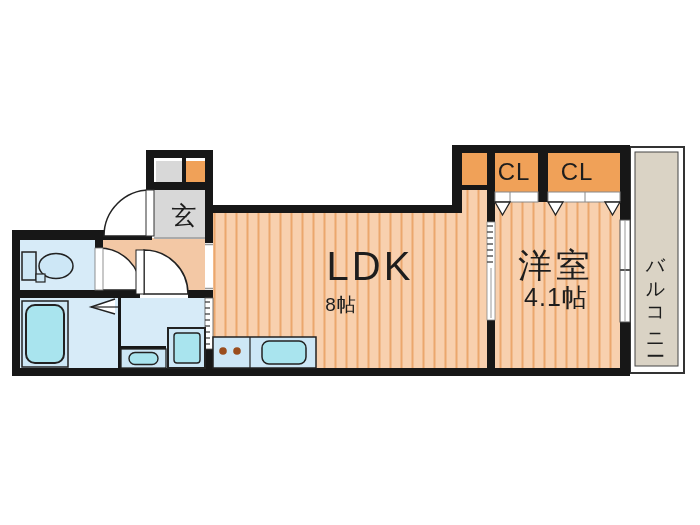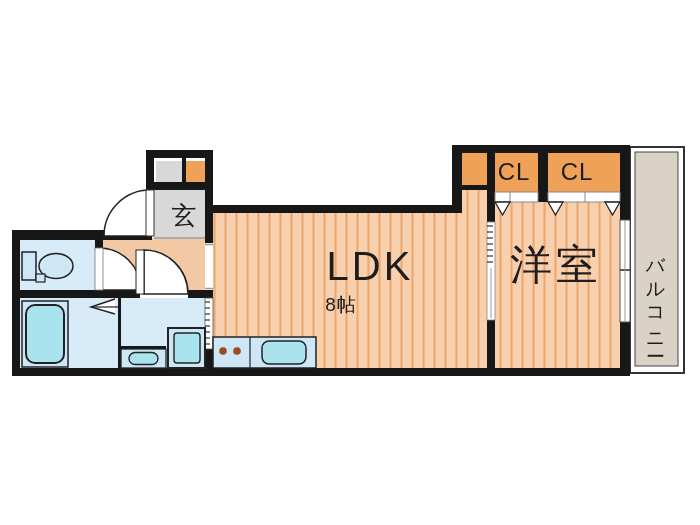--- a/index.html
+++ b/index.html
@@ -9,21 +9,21 @@
     --fixture_light:#cde7f6; --burner:#9a4d1e; --text:#1d1d1d;
   }
   html,body{margin:0;padding:0;background:#ffffff;}
   #plan{position:relative;width:700px;height:525px;background:#ffffff;overflow:hidden;
         font-family:"Liberation Sans","DejaVu Sans",sans-serif;color:var(--text);}
   #plan svg{position:absolute;left:0;top:0;}
   .lbl{position:absolute;transform:translate(-50%,-50%);white-space:nowrap;
        color:var(--text);font-weight:500;line-height:1;text-align:right;}
   .lbl-ldk{font-size:40px;letter-spacing:3px;margin-left:20px;}
   .lbl-ldk-size{font-size:19px;letter-spacing:1px;}
-  .lbl-western{font-size:42px;letter-spacing:4px;}
+  .lbl-western{font-size:34px;letter-spacing:4px;}
   .lbl-western-size{font-size:25px;letter-spacing:1px;}
   .lbl-cl{font-size:24px;letter-spacing:1px;}
   .lbl-genkan{font-size:25px;}
   .lbl-balcony{font-size:19px;letter-spacing:4px;writing-mode:vertical-rl;text-orientation:mixed;}
 </style>
 </head>
 <body>
 
 <div id="plan">
 <svg width="700" height="525" viewBox="0 0 700 525">
@@ -166,17 +166,18 @@
     <line x1="250" y1="337" x2="250" y2="368" stroke="#222222" stroke-width="1.2"></line>
     <circle cx="223" cy="351" r="3.8" style="fill:var(--burner)"></circle>
     <circle cx="237" cy="351" r="3.8" style="fill:var(--burner)"></circle>
     <rect x="262" y="341" width="44" height="23" rx="7" style="fill:var(--fixture_cyan)" stroke="#222222" stroke-width="1.5"></rect>
   </g>
 </svg>
 
 <div class="lbl lbl-ldk" style="left:350px;top:266px;">LDK</div>
 <div class="lbl lbl-ldk-size" style="left:341px;top:304px;">8帖</div>
 <div class="lbl lbl-western" style="left:556px;top:265px;">洋室</div>
+<div class="lbl lbl-western-size" style="left:556px;top:297px;">4.1帖</div>
 <div class="lbl lbl-cl" style="left:514px;top:172px;">CL</div>
 <div class="lbl lbl-cl" style="left:577px;top:172px;">CL</div>
 <div class="lbl lbl-genkan" style="left:184px;top:215px;">玄</div>
 <div class="lbl lbl-balcony" style="left:656px;top:297px;">バルコニー</div>
 </div>
 
 </body></html>

